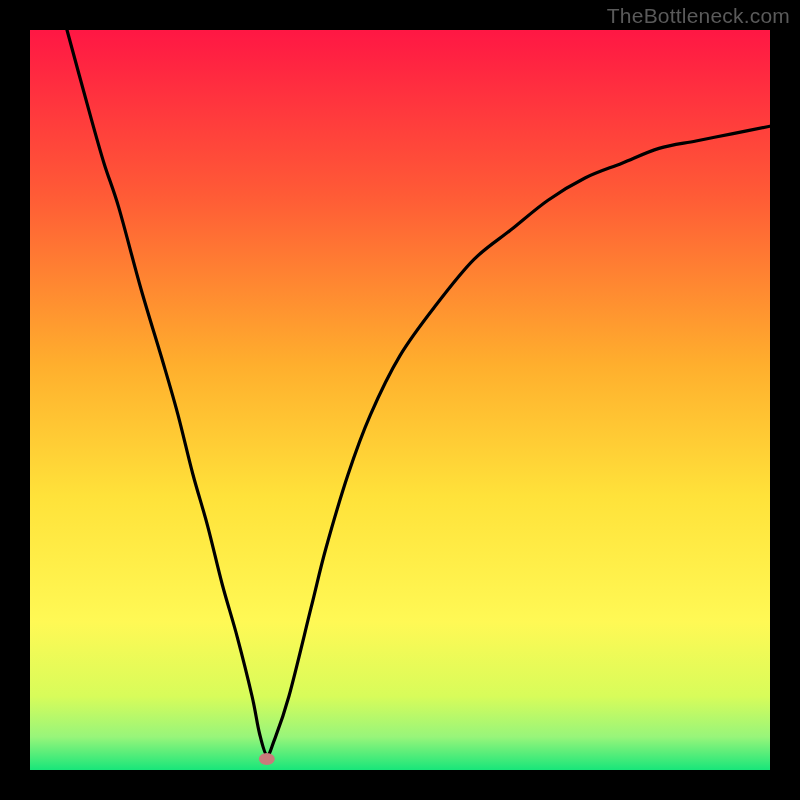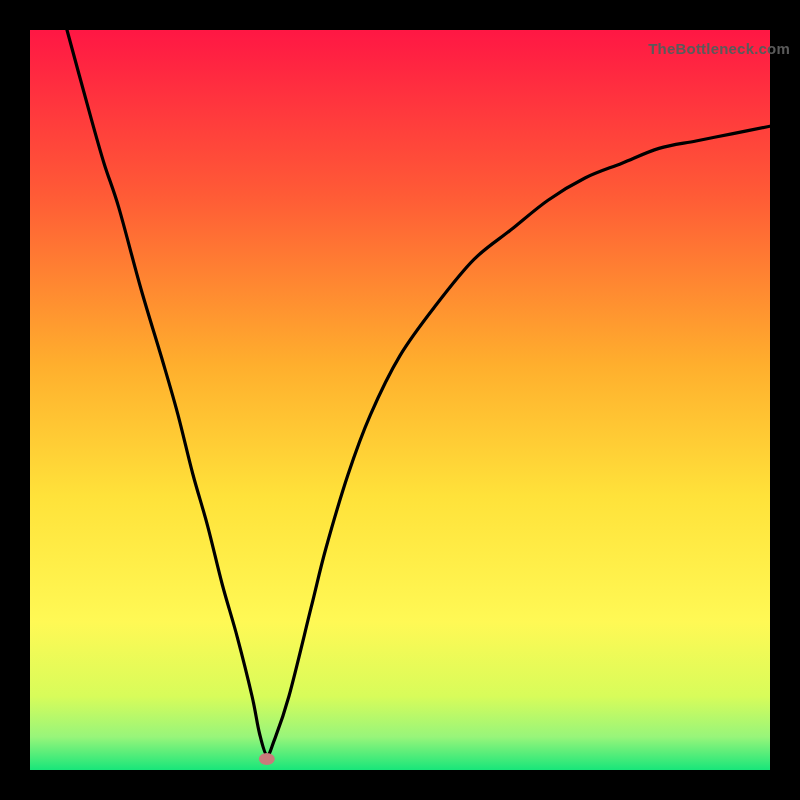--- a/index.html
+++ b/index.html
@@ -17,25 +17,24 @@
     left: 0;
     width: 800px;
     height: 800px;
     background: #000;
   }
   .watermark {
     position: absolute;
     top: 4px;
     right: 10px;
     color: #5a5a5a;
-    font-size: 15px;
-    font-weight: 700;
+    font-size: 21px;
+    font-weight: 400;
     letter-spacing: 0.2px;
     z-index: 50;
-    margin-top: 36px;
   }
   svg.plot {
     position: absolute;
     top: 30px;
     left: 30px;
     width: 740px;
     height: 740px;
     display: block;
   }
 </style>

